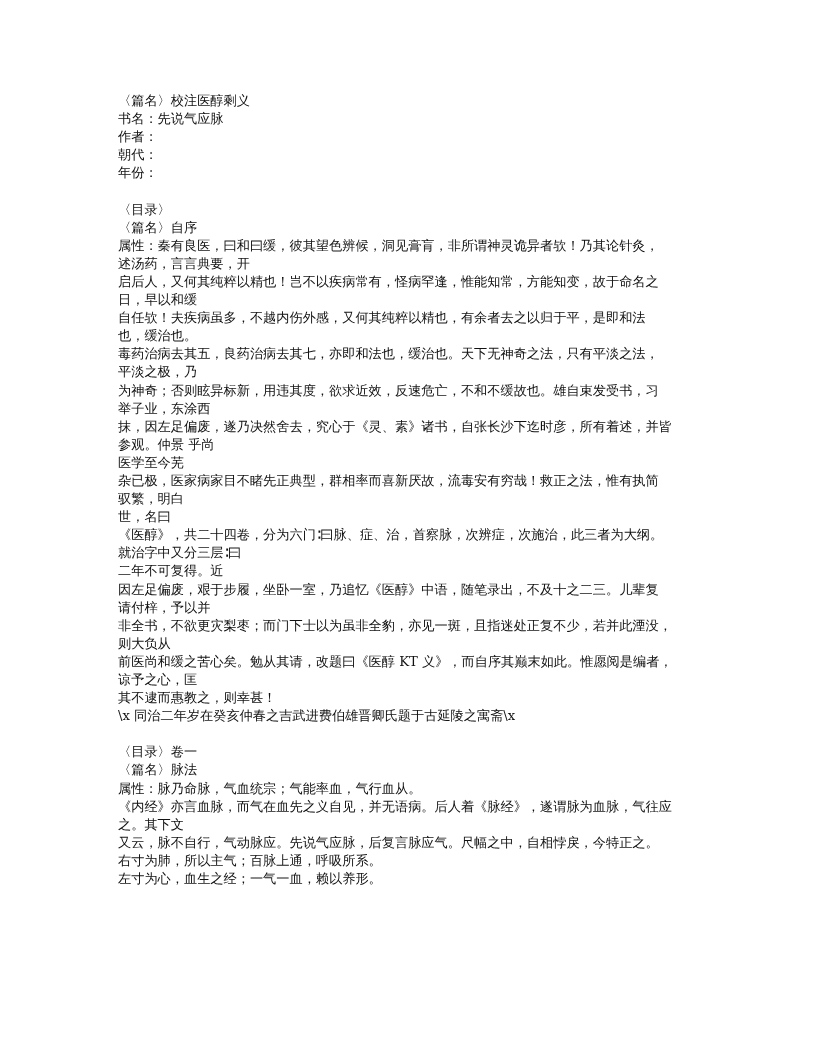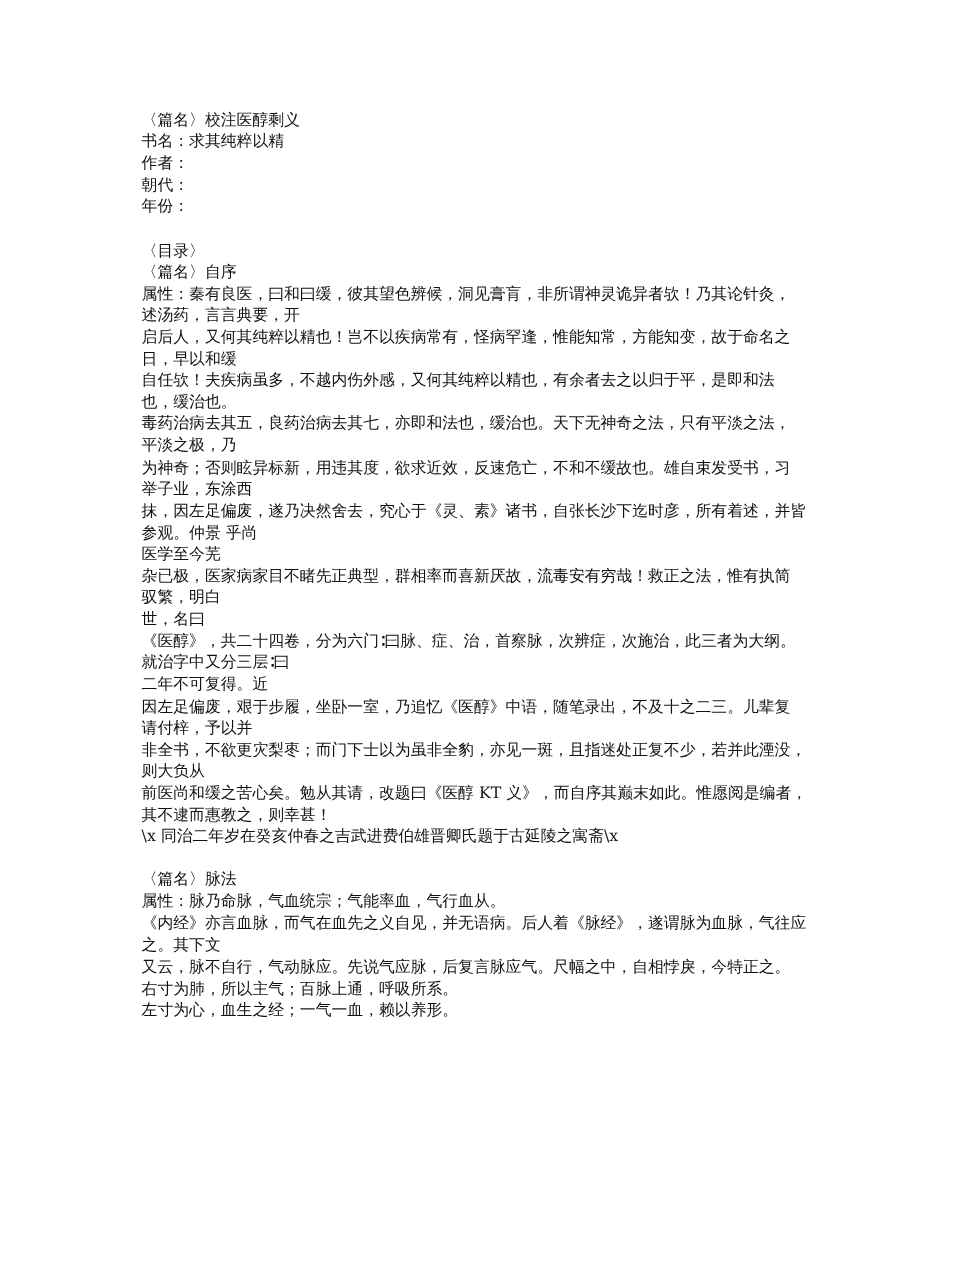--- a/index.html
+++ b/index.html
@@ -30,21 +30,21 @@
     }
     .blank {
       height: 18.1px;
     }
   </style>
 </head>
 <body>
 
 <div class="page">
   <div class="line">〈篇名〉校注医醇剩义</div>
-  <div class="line">书名：求其纯粹以精</div>
+  <div class="line">书名：先说气应脉</div>
   <div class="line">作者：</div>
   <div class="line">朝代：</div>
   <div class="line">年份：</div>
   <div class="blank"></div>
 
   <div class="line">〈目录〉</div>
   <div class="line">〈篇名〉自序</div>
   <div class="line">属性：秦有良医，曰和曰缓，彼其望色辨候，洞见膏肓，非所谓神灵诡异者欤！乃其论针灸，</div>
   <div class="line">述汤药，言言典要，开</div>
   <div class="line">启后人，又何其纯粹以精也！岂不以疾病常有，怪病罕逢，惟能知常，方能知变，故于命名之</div>
@@ -62,24 +62,26 @@
   <div class="line">驭繁，明白</div>
   <div class="line">世，名曰</div>
   <div class="line">《医醇》，共二十四卷，分为六门∶曰脉、症、治，首察脉，次辨症，次施治，此三者为大纲。</div>
   <div class="line">就治字中又分三层∶曰</div>
   <div class="line">二年不可复得。近</div>
   <div class="line">因左足偏废，艰于步履，坐卧一室，乃追忆《医醇》中语，随笔录出，不及十之二三。儿辈复</div>
   <div class="line">请付梓，予以并</div>
   <div class="line">非全书，不欲更灾梨枣；而门下士以为虽非全豹，亦见一斑，且指迷处正复不少，若并此湮没，</div>
   <div class="line">则大负从</div>
   <div class="line">前医尚和缓之苦心矣。勉从其请，改题曰《医醇 KT 义》，而自序其巅末如此。惟愿阅是编者，</div>
+  <div class="line">谅予之心，匡</div>
   <div class="line">其不逮而惠教之，则幸甚！</div>
   <div class="line">\x 同治二年岁在癸亥仲春之吉武进费伯雄晋卿氏题于古延陵之寓斋\x</div>
   <div class="blank"></div>
 
+  <div class="line">〈目录〉卷一</div>
   <div class="line">〈篇名〉脉法</div>
   <div class="line">属性：脉乃命脉，气血统宗；气能率血，气行血从。</div>
   <div class="line">《内经》亦言血脉，而气在血先之义自见，并无语病。后人着《脉经》，遂谓脉为血脉，气往应</div>
   <div class="line">之。其下文</div>
   <div class="line">又云，脉不自行，气动脉应。先说气应脉，后复言脉应气。尺幅之中，自相悖戾，今特正之。</div>
   <div class="line">右寸为肺，所以主气；百脉上通，呼吸所系。</div>
   <div class="line">左寸为心，血生之经；一气一血，赖以养形。</div>
 </div>
 
 </body></html>

